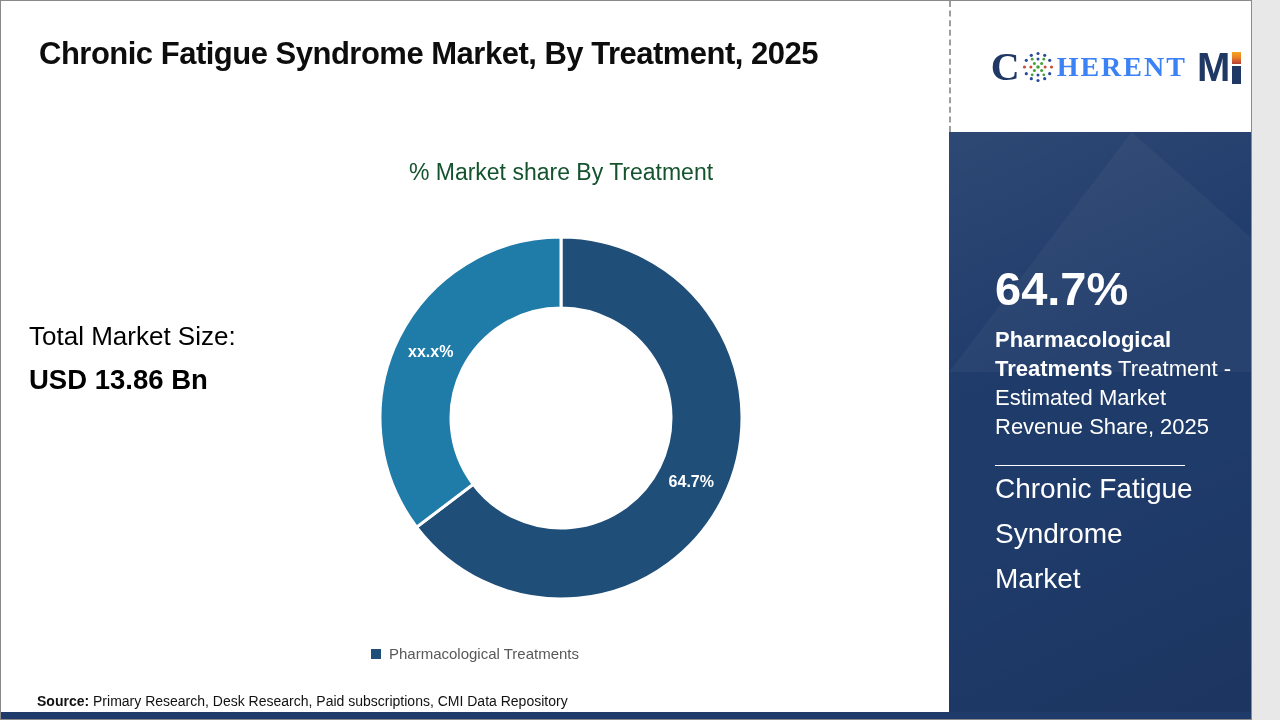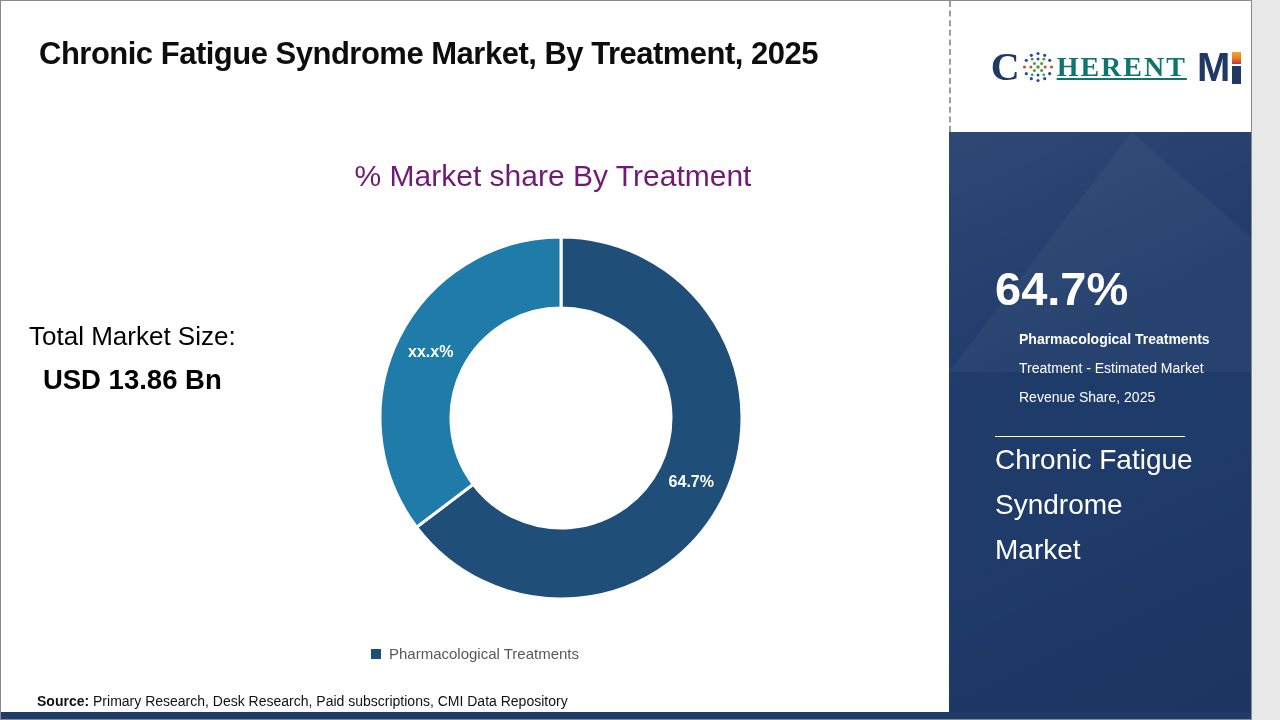--- a/index.html
+++ b/index.html
@@ -20,65 +20,65 @@
   }
   .logo-box{
     position:absolute;left:948px;top:0;width:332px;height:131px;
     background:#ffffff;
     border-left:2px dashed #9e9e9e;
     display:flex;align-items:center;justify-content:center;
   }
   .logo{display:flex;align-items:center;}
   .logo .c{font-family:"Liberation Serif", serif;font-size:40px;font-weight:bold;color:#1F3864;line-height:1;}
   .logo .globe{margin:0 2px 0 1px;display:block;}
-  .logo .rest{font-family:"Liberation Serif", serif;font-size:28px;font-weight:bold;letter-spacing:2px;color:#0f766e;line-height:1;text-decoration:underline;}
+  .logo .rest{font-family:"Liberation Serif", serif;font-size:28px;font-weight:bold;letter-spacing:2px;color:#3b82f6;line-height:1;}
   .logo .m{font-size:40px;font-weight:bold;color:#1F3864;margin-left:10px;line-height:1;letter-spacing:-1px;}
   .logo .i-mark{
     width:9px;height:32px;margin-left:3px;margin-top:2px;
     background:linear-gradient(to bottom,
       #F5A623 0px,#E87E27 6px,#C94F36 10px,#b0412f 12px,
       #ffffff 12px,#ffffff 14px,
       #1F3864 14px,#1F3864 100%);
   }
   
   .chart-subtitle{
-    position:absolute;left:192px;top:158px;width:720px;
-    text-align:center;font-size:30px;color:#701a75;
+    position:absolute;left:200px;top:158px;width:720px;
+    text-align:center;font-size:23px;color:#14532d;
   }
   .donut-svg{position:absolute;left:360px;top:217px;}
   .slice-label{font-family:"Liberation Sans", sans-serif;font-size:16px;font-weight:bold;fill:#ffffff;}
   .legend{
     position:absolute;left:0;top:644px;width:948px;
     display:flex;justify-content:center;gap:46px;
   }
   .legend-item{display:flex;align-items:center;gap:8px;font-size:15px;color:#595959;}
   .legend-swatch{width:10px;height:10px;display:inline-block;}
   
-  .total-block{position:absolute;left:28px;top:320px;color:#000;text-align:center;}
+  .total-block{position:absolute;left:28px;top:320px;color:#000;}
   .total-label{font-size:26px;}
   .total-value{font-size:27.5px;font-weight:bold;margin-top:12px;}
   
   .sidebar{
     position:absolute;left:948px;top:131px;width:332px;height:589px;
     background:#1F3B6A;color:#ffffff;
     padding:132px 40px 0 46px;
   }
   .sidebar .tex1{
     position:absolute;inset:0;pointer-events:none;
     background:
       linear-gradient(155deg, rgba(255,255,255,0.07) 0%, rgba(255,255,255,0) 38%),
       linear-gradient(335deg, rgba(0,0,0,0.10) 0%, rgba(0,0,0,0) 42%);
   }
   .sidebar .tex2{
     position:absolute;left:0;top:0;width:100%;height:240px;pointer-events:none;
     background:rgba(255,255,255,0.04);
     clip-path:polygon(0 100%, 55% 0, 100% 55%, 100% 100%);
   }
   .sidebar-stat{position:relative;font-size:47px;font-weight:bold;line-height:1.05;}
-  .sidebar-para{position:relative;margin-top:12px;font-size:14px;line-height:29px;width:238px;margin-left:24px;}
+  .sidebar-para{position:relative;margin-top:12px;font-size:22px;line-height:29px;width:238px;}
   .sidebar-divider{position:relative;margin-top:24px;width:190px;border-top:1.5px solid #ffffff;}
   .sidebar-market{position:relative;font-size:28px;line-height:45px;white-space:pre-line;}
   
   .footer-source{position:absolute;left:36px;top:692px;font-size:14px;color:#111;text-align:right;}
   .bottom-strip{position:absolute;left:0;bottom:0;width:100%;height:7px;background:#1F3B6A;}
 </style>
 </head>
 <body>
 
 <div class="page">

